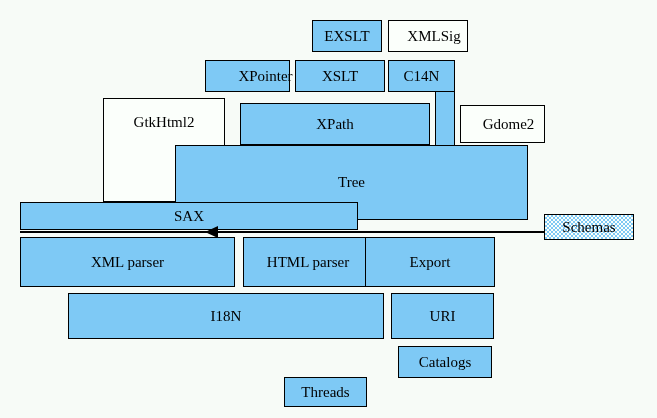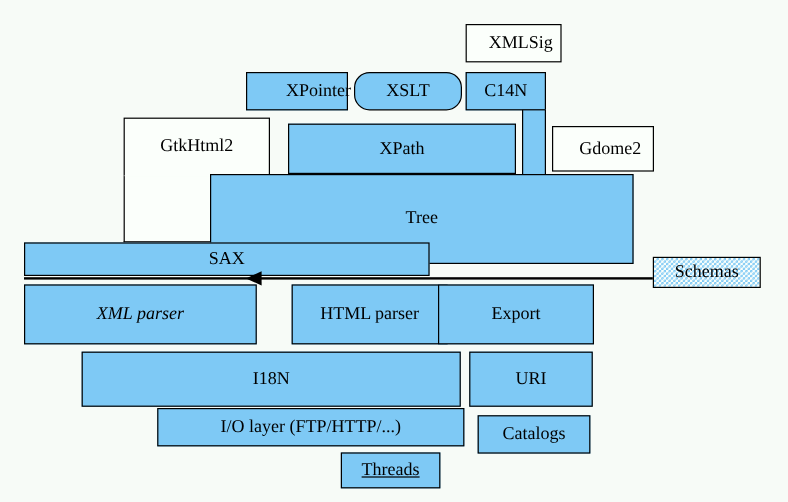--- a/index.html
+++ b/index.html
@@ -45,26 +45,27 @@
 
   .arrow-line{position:absolute;background:#000;}
   .arrow-head{position:absolute;width:0;height:0;
     border-top:6px solid transparent;border-bottom:6px solid transparent;border-right:13px solid #000;}
 </style>
 </head>
 <body>
 
 <div id="canvas">
 
+  <div class="box blue" style="left:312px;top:20px;width:70px;height:32px;">EXSLT</div>
 
   <div class="box white" style="left:388px;top:20px;width:80px;height:32px;">XMLSig</div>
 
   <div class="box blue" style="left:205px;top:60px;width:85px;height:32px;padding-left:36px;">XPointer</div>
 
-  <div class="box blue" style="left:295px;top:60px;width:90px;height:32px;border-radius:13px;">XSLT</div>
+  <div class="box blue" style="left:295px;top:60px;width:90px;height:32px;">XSLT</div>
 
   <div class="box blue" style="left:388px;top:60px;width:67px;height:32px;">C14N</div>
 
   <div class="strip" style="left:435px;top:91px;width:20px;height:56px;"></div>
 
   <div class="lshape-top" style="left:103px;top:98px;width:122px;height:48px;">GtkHtml2</div>
   <div class="lshape-bottom" style="left:103px;top:146px;width:73px;height:56px;"></div>
   <div class="lshape-patch" style="left:104px;top:145px;width:71px;height:2px;"></div>
 
   <div class="box blue" style="left:240px;top:103px;width:190px;height:42px;">XPath</div>
@@ -73,29 +74,28 @@
 
   <div class="box blue" style="left:175px;top:145px;width:353px;height:75px;text-align:right;">Tree</div>
 
   <div class="box blue" style="left:20px;top:202px;width:338px;height:28px;">SAX</div>
 
   <div class="box dither" style="left:544px;top:214px;width:90px;height:26px;">Schemas</div>
 
   <div class="arrow-line" style="left:20px;top:231px;width:524px;height:2px;"></div>
   <div class="arrow-head" style="left:205px;top:226px;"></div>
 
-  <div class="box blue" style="left:20px;top:237px;width:194px;height:50px;font-style:italic;">XML parser</div>
+  <div class="box blue" style="left:20px;top:237px;width:215px;height:50px;">XML parser</div>
 
   <div class="box blue" style="left:243px;top:237px;width:130px;height:50px;">HTML parser</div>
 
   <div class="box blue" style="left:365px;top:237px;width:130px;height:50px;">Export</div>
 
   <div class="box blue" style="left:68px;top:293px;width:316px;height:46px;">I18N</div>
 
   <div class="box blue" style="left:391px;top:293px;width:103px;height:46px;">URI</div>
 
-  <div class="box blue" style="left:131px;top:340px;width:256px;height:32px;">I/O layer (FTP/HTTP/...)</div>
 
   <div class="box blue" style="left:398px;top:346px;width:94px;height:32px;">Catalogs</div>
 
-  <div class="box blue" style="left:284px;top:377px;width:83px;height:30px;text-decoration:underline;">Threads</div>
+  <div class="box blue" style="left:284px;top:377px;width:83px;height:30px;">Threads</div>
 
 </div>
 
 </body></html>

